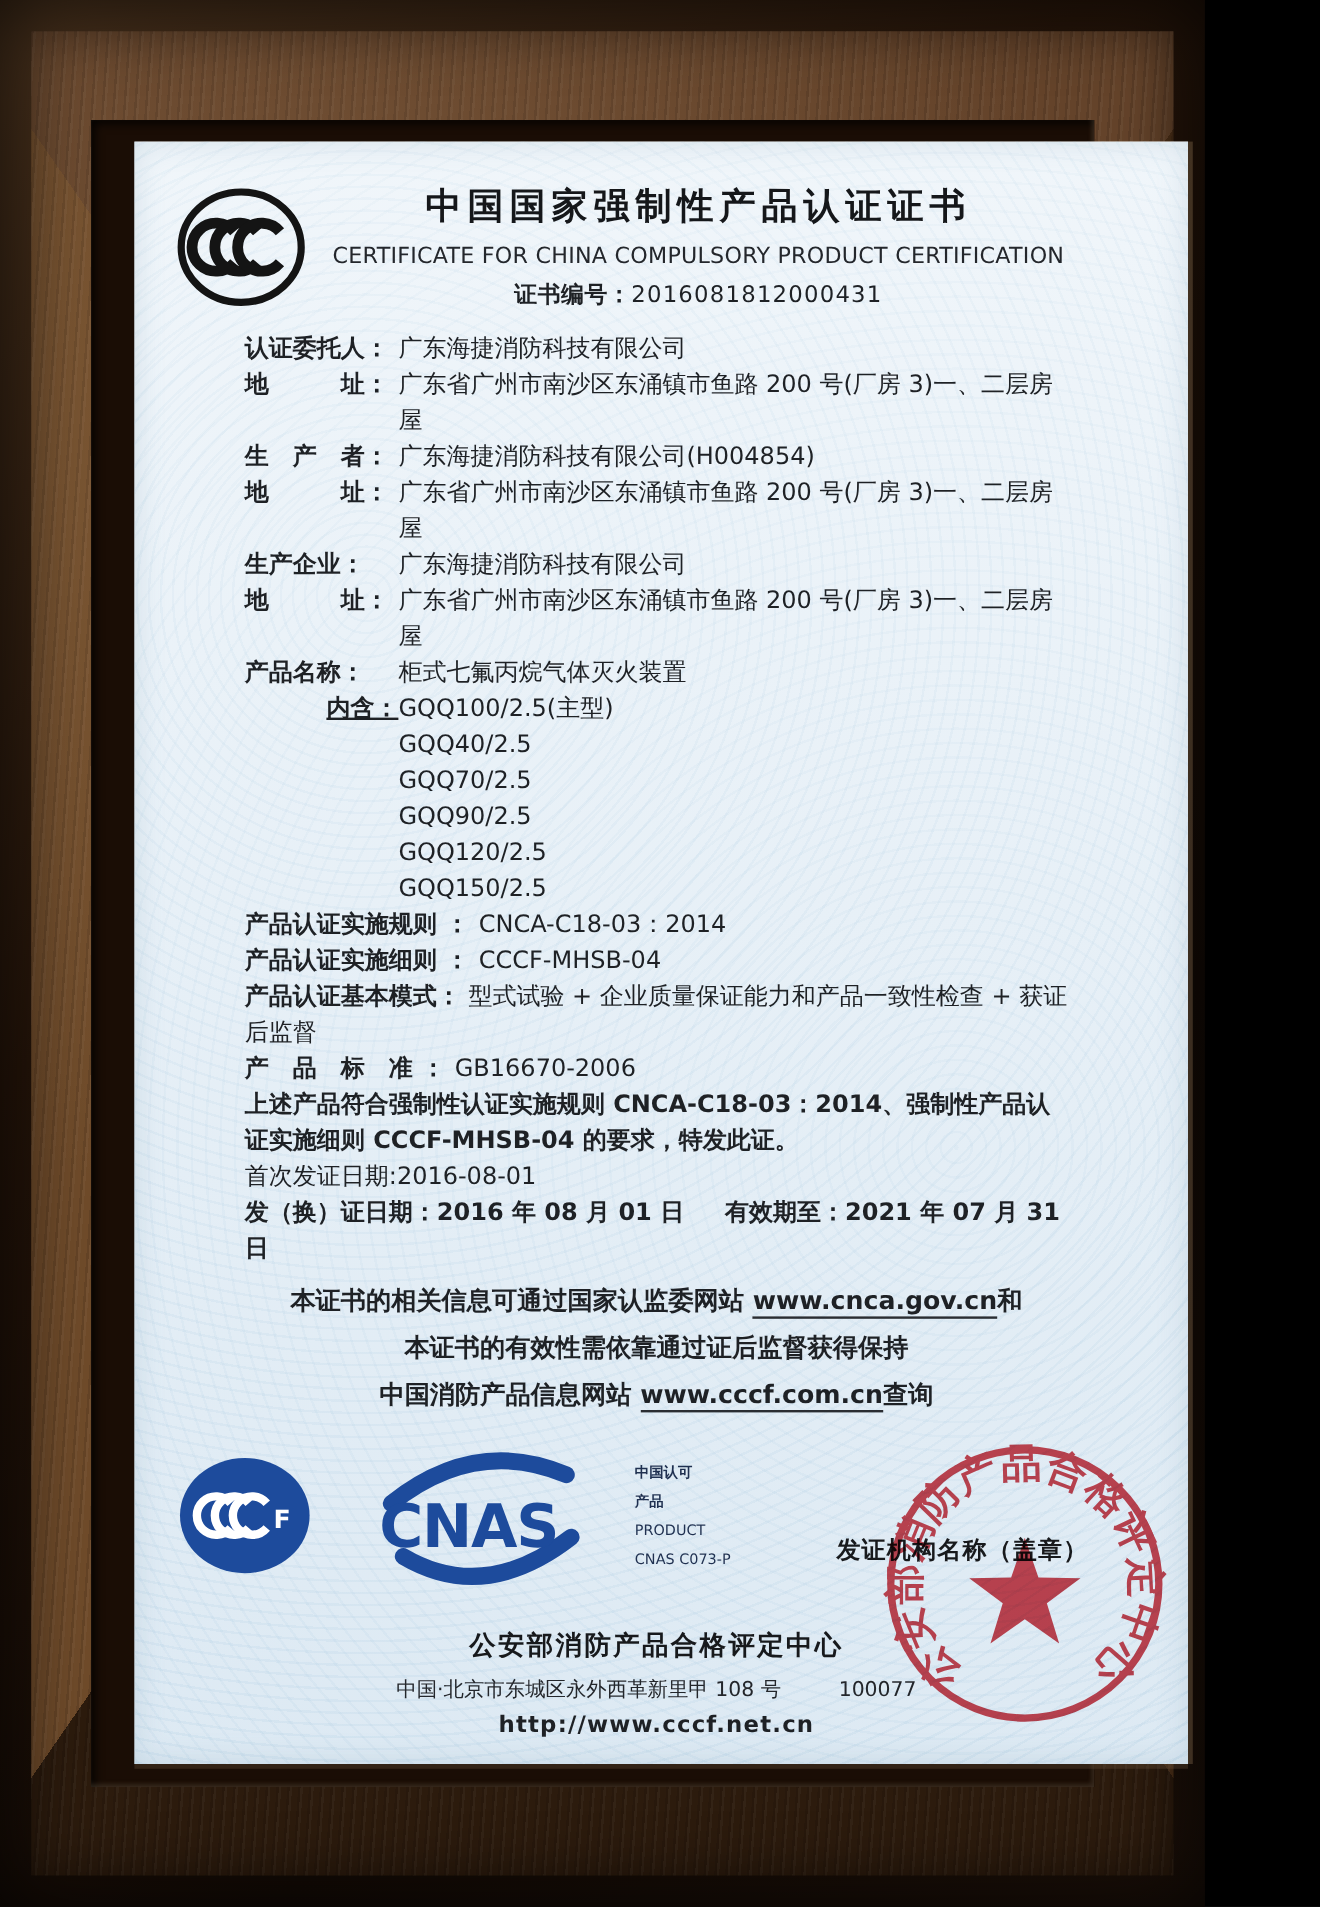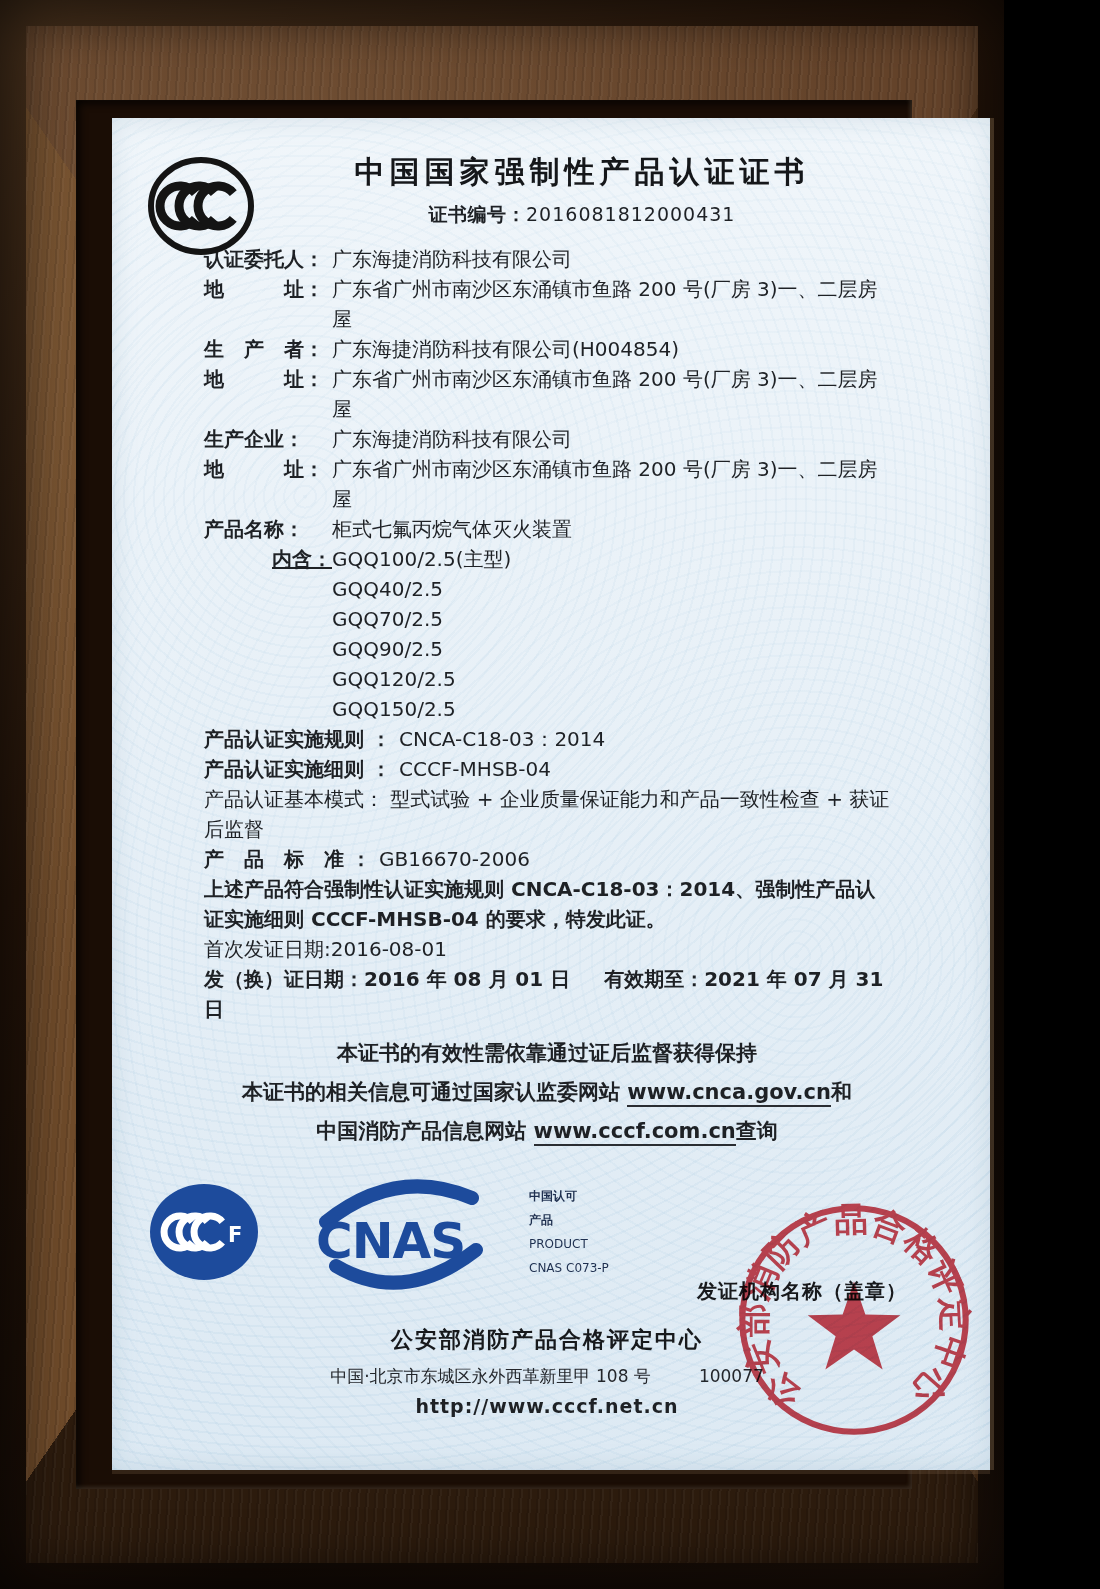--- a/index.html
+++ b/index.html
@@ -56,21 +56,21 @@
   .row{display:flex;}
   .lbl{flex:none;width:128px;font-weight:bold;white-space:pre;}
   .val{flex:1;}
   .models{display:flex;}
   .lbl2{flex:none;width:128px;font-weight:bold;text-align:right;text-decoration:underline;}
   .model-list{flex:1;}
   .lrow{display:flex;}
   .lbl-wide{flex:none;font-weight:bold;white-space:pre;}
   .lval{margin-left:8px;}
   .para{margin:0;}
-  .plbl{font-weight:normal;text-align:right;}
+  .plbl{font-weight:bold;text-align:right;}
   .statement{font-weight:bold;}
   .first-issue{text-align:left;font-weight:normal;}
   .issue-line{font-weight:bold;}
   .issue-line .gap{margin-left:34px;}
   
   .notes{margin-top:10px;text-align:center;font-weight:bold;font-size:21px;line-height:39px;}
   .u{border-bottom:2px solid #2a2d32;padding-bottom:1px;}
   
   .logos-row{display:flex;align-items:center;margin-top:12px;margin-left:-56px;height:138px;width:600px;}
   .cccf-logo{flex:none;width:112px;height:100px;}
@@ -100,20 +100,21 @@
       <svg viewBox="0 0 110 104" width="110" height="104">
         <ellipse cx="55" cy="52" rx="50" ry="46" fill="none" stroke="#141414" stroke-width="6"></ellipse>
         <path d="M49.3 39.1 A20 20 0 1 0 49.3 64.9" fill="none" stroke="#141414" stroke-width="9"></path>
         <path d="M68.3 39.1 A20 20 0 1 0 68.3 64.9" fill="none" stroke="#141414" stroke-width="9"></path>
         <path d="M87.3 39.1 A20 20 0 1 0 87.3 64.9" fill="none" stroke="#141414" stroke-width="9"></path>
       </svg>
     </div>
 
     <div class="header">
       <div class="title">中国国家强制性产品认证证书</div>
+      <div class="subtitle">CERTIFICATE FOR CHINA COMPULSORY PRODUCT CERTIFICATION</div>
       <div class="certno"><span>证书编号：</span><span class="num">2016081812000431</span></div>
     </div>
 
     <div class="rows">
       <div class="row">
           <span class="lbl">认证委托人：</span>
           <span class="val">广东海捷消防科技有限公司</span>
         </div>
       <div class="row">
           <span class="lbl">地　　　址：</span>
@@ -164,22 +165,22 @@
       <div class="lrow">
           <span class="lbl-wide">产　品　标　准 ：</span>
           <span class="lval">GB16670-2006</span>
         </div>
       <p class="para statement">上述产品符合强制性认证实施规则 CNCA-C18-03：2014、强制性产品认证实施细则 CCCF-MHSB-04 的要求，特发此证。</p>
       <div class="first-issue">首次发证日期:2016-08-01</div>
       <div class="issue-line"><span>发（换）证日期：</span><span>2016 年 08 月 01 日</span><span class="gap">有效期至：</span><span>2021 年 07 月 31 日</span></div>
     </div>
 
     <div class="notes">
+      <div><span>本证书的相关信息可通过国家认监委网站 </span><span class="u">www.cnca.gov.cn</span><span>和</span></div>
       <div>本证书的有效性需依靠通过证后监督获得保持</div>
-      <div><span>本证书的相关信息可通过国家认监委网站 </span><span class="u">www.cnca.gov.cn</span><span>和</span></div>
       <div><span>中国消防产品信息网站 </span><span class="u">www.cccf.com.cn</span><span>查询</span></div>
     </div>
 
     <div class="logos-row">
       <div class="cccf-logo">
         <svg viewBox="0 0 112 100" width="112" height="100">
           <ellipse cx="56" cy="50" rx="54" ry="48" fill="#1d4b9c"></ellipse>
           <path d="M44.3 39.7 A16 16 0 1 0 44.3 60.3" fill="none" stroke="#ffffff" stroke-width="7"></path>
           <path d="M59.3 39.7 A16 16 0 1 0 59.3 60.3" fill="none" stroke="#ffffff" stroke-width="7"></path>
           <path d="M74.3 39.7 A16 16 0 1 0 74.3 60.3" fill="none" stroke="#ffffff" stroke-width="7"></path>

